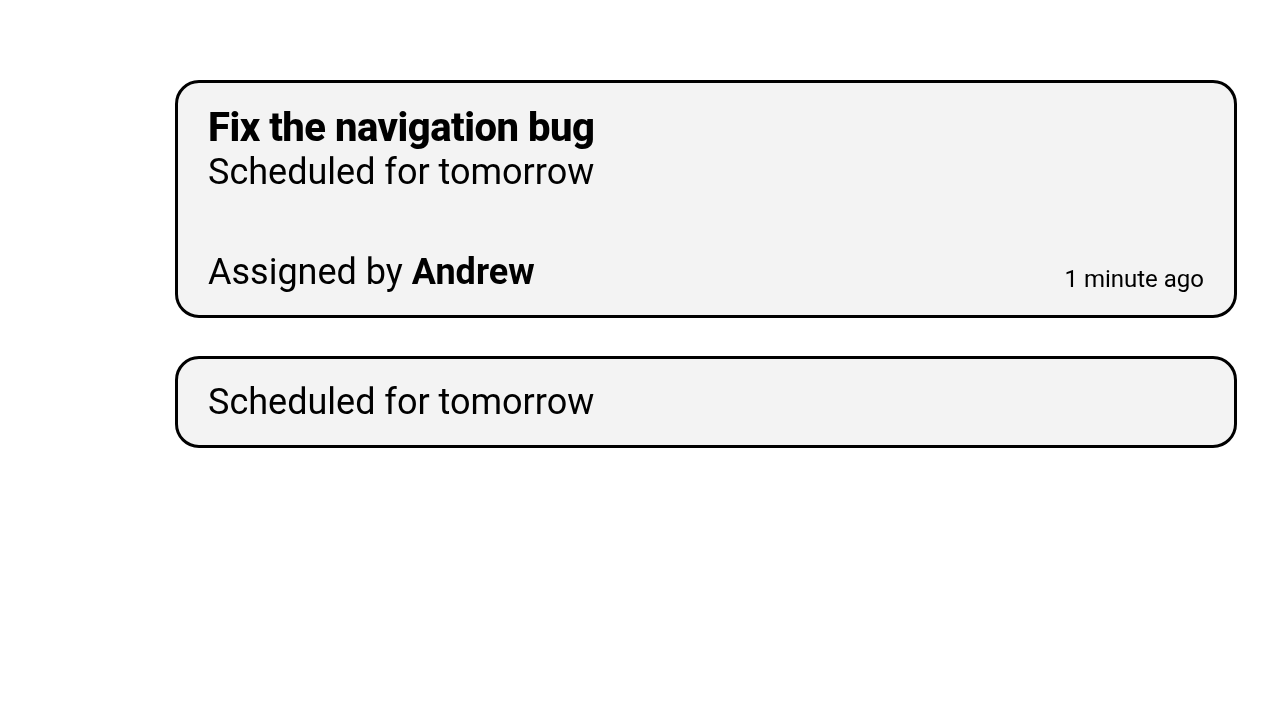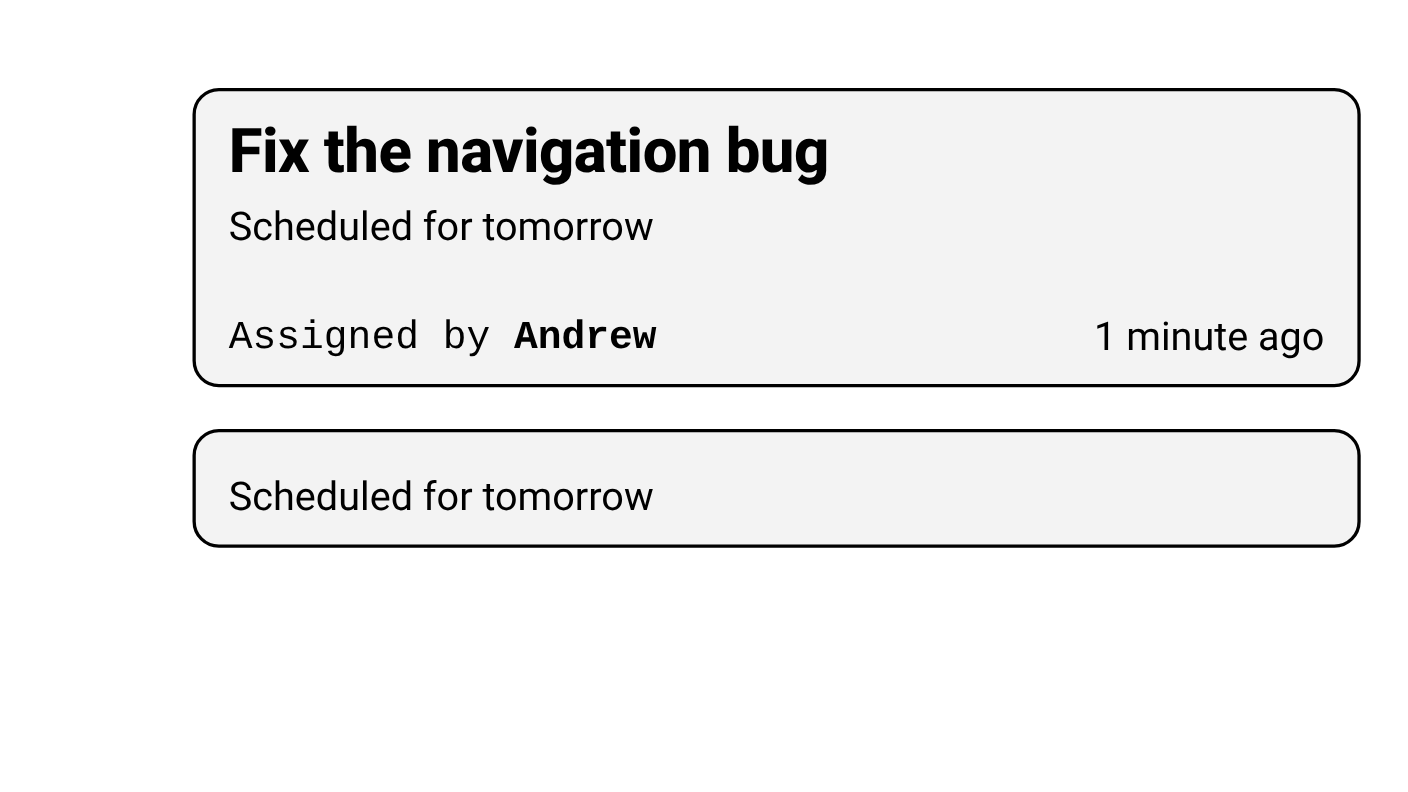--- a/index.html
+++ b/index.html
@@ -16,49 +16,48 @@
     }
     .card {
       background: #f3f3f3;
       border: 3px solid #000;
       border-radius: 24px;
       padding: 22px 30px 22px 30px;
       width: 1062px;
       margin-bottom: 38px;
     }
     .card-title {
-      font-size: 56px;
+      font-size: 40px;
       font-weight: 800;
       color: #000;
       line-height: 1.15;
       letter-spacing: -0.5px;
     }
     .card-subtitle {
       font-size: 36px;
       font-weight: 400;
       color: #000;
-      margin-top: 16px;
+      margin-top: 0px;
     }
     .card-footer {
       display: flex;
       justify-content: space-between;
       align-items: flex-end;
       margin-top: 58px;
     }
     .assigned-by {
       font-size: 36px;
       font-weight: 400;
       color: #000;
-      font-family: Liberation Mono, monospace;
     }
     .assigned-by .bold {
       font-weight: 700;
     }
     .timestamp {
-      font-size: 36px;
+      font-size: 24px;
       font-weight: 400;
       color: #000;
     }
   </style>
 </head>
 <body>
 
 <div class="card">
   <div class="card-title">Fix the navigation bug</div>
   <div class="card-subtitle">Scheduled for tomorrow</div>

